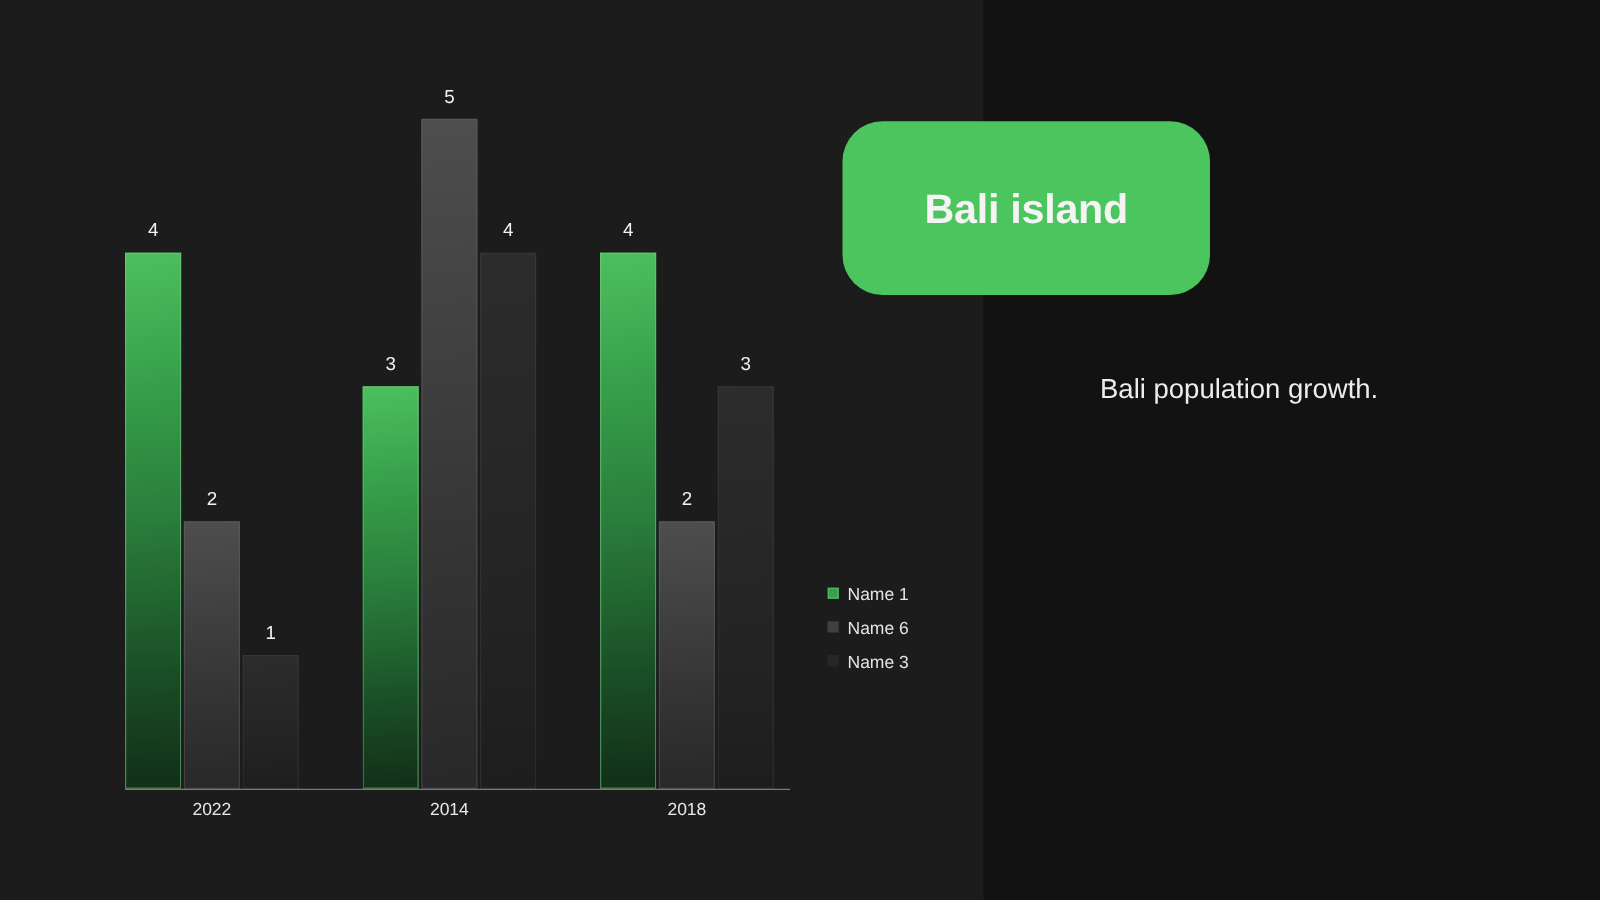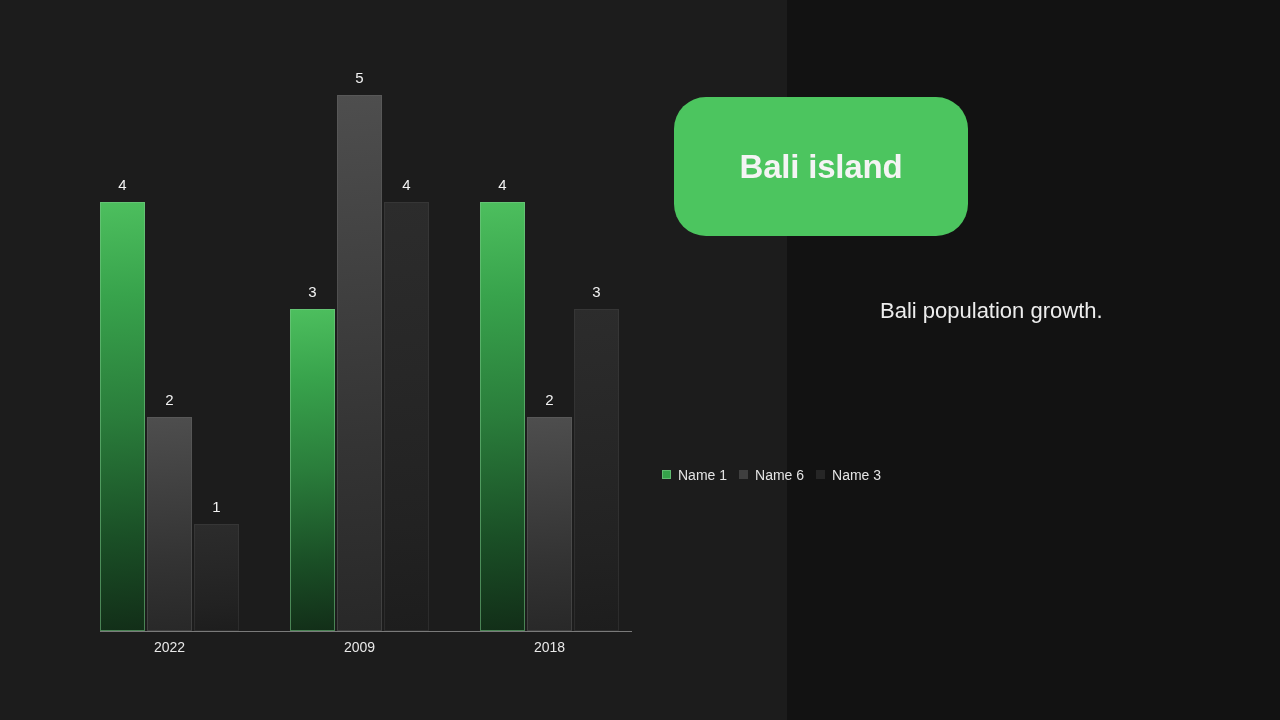--- a/index.html
+++ b/index.html
@@ -96,21 +96,21 @@
     color:#e8e8e8;
     white-space:nowrap;
   }
 
   
   #legend {
     position:absolute;
     left:662px;
     top:467px;
     display:flex;
-    flex-direction:row;
+    flex-direction:column;
     gap:12px;
   }
   .legend-item {
     display:flex;
     align-items:center;
     gap:7px;
     height:15px;
   }
   .legend-swatch {
     width:9px; height:9px;
@@ -230,15 +230,15 @@
       </div>
     </div>
 
   <div id="title-block" style="background: rgb(76, 197, 95); border-radius: 32px;">
     <span id="title-text">Bali island</span>
   </div>
 
   <div id="subtitle">Bali population growth.</div>
 
 <div class="cat-label" style="left: 169.5px;">2022</div>
-    <div class="cat-label" style="left: 359.5px;">2009</div>
+    <div class="cat-label" style="left: 359.5px;">2014</div>
     <div class="cat-label" style="left: 549.5px;">2018</div>
   </div>
 
 </body></html>

